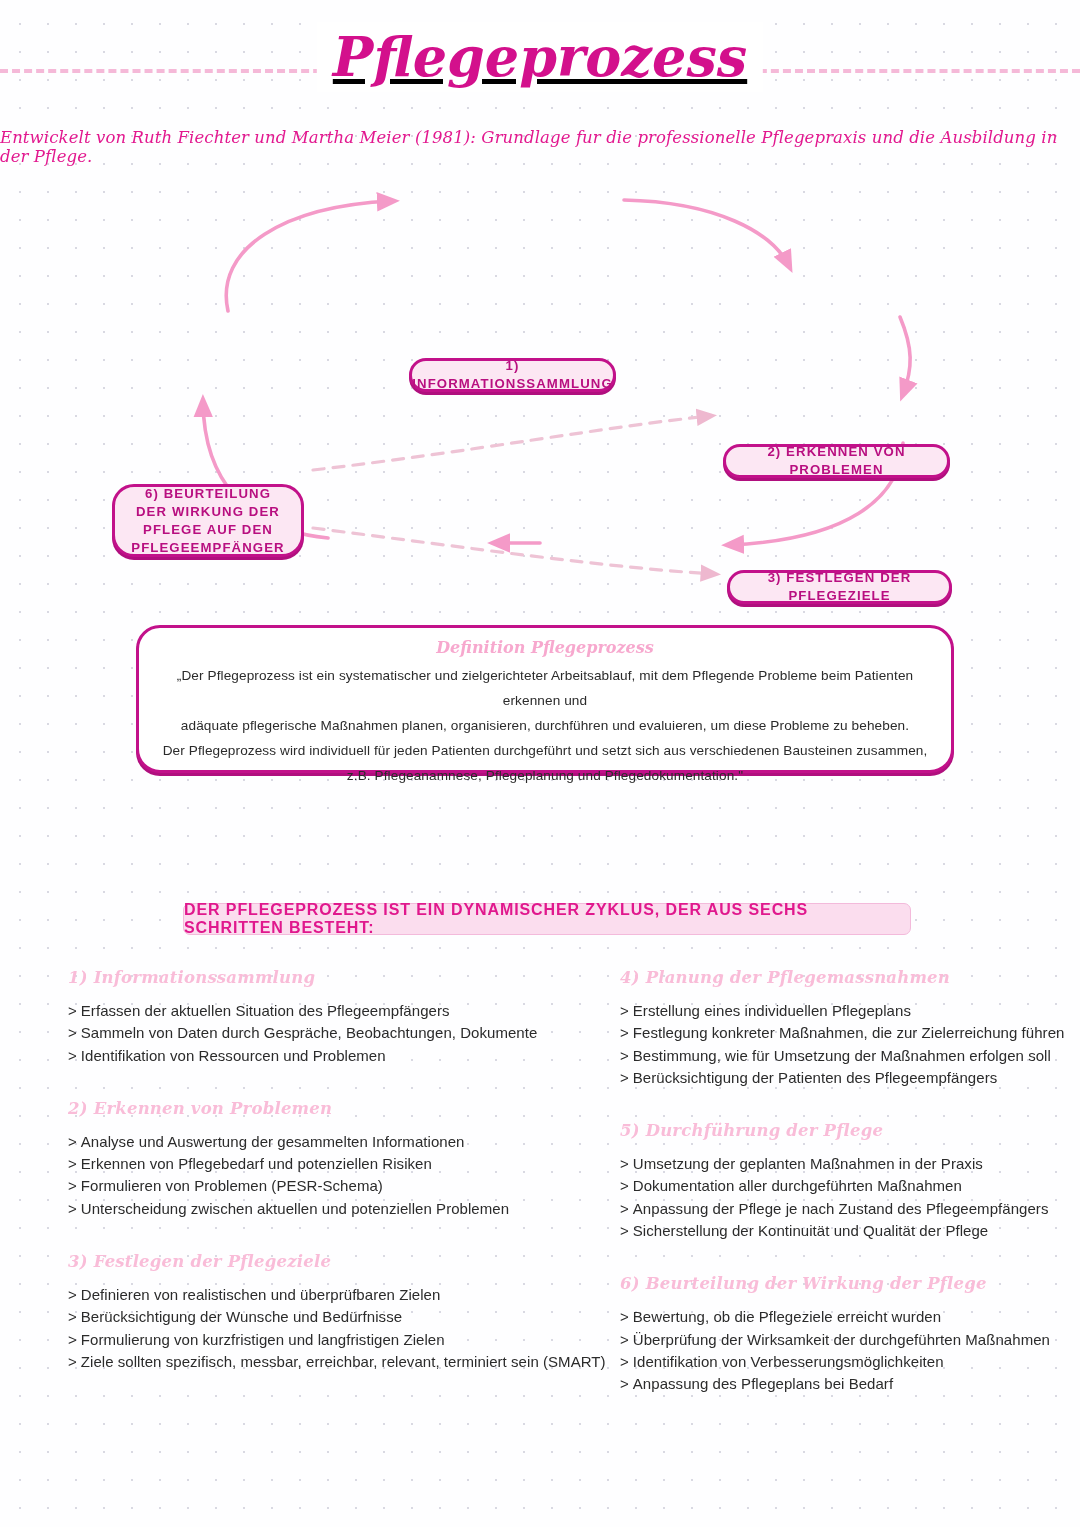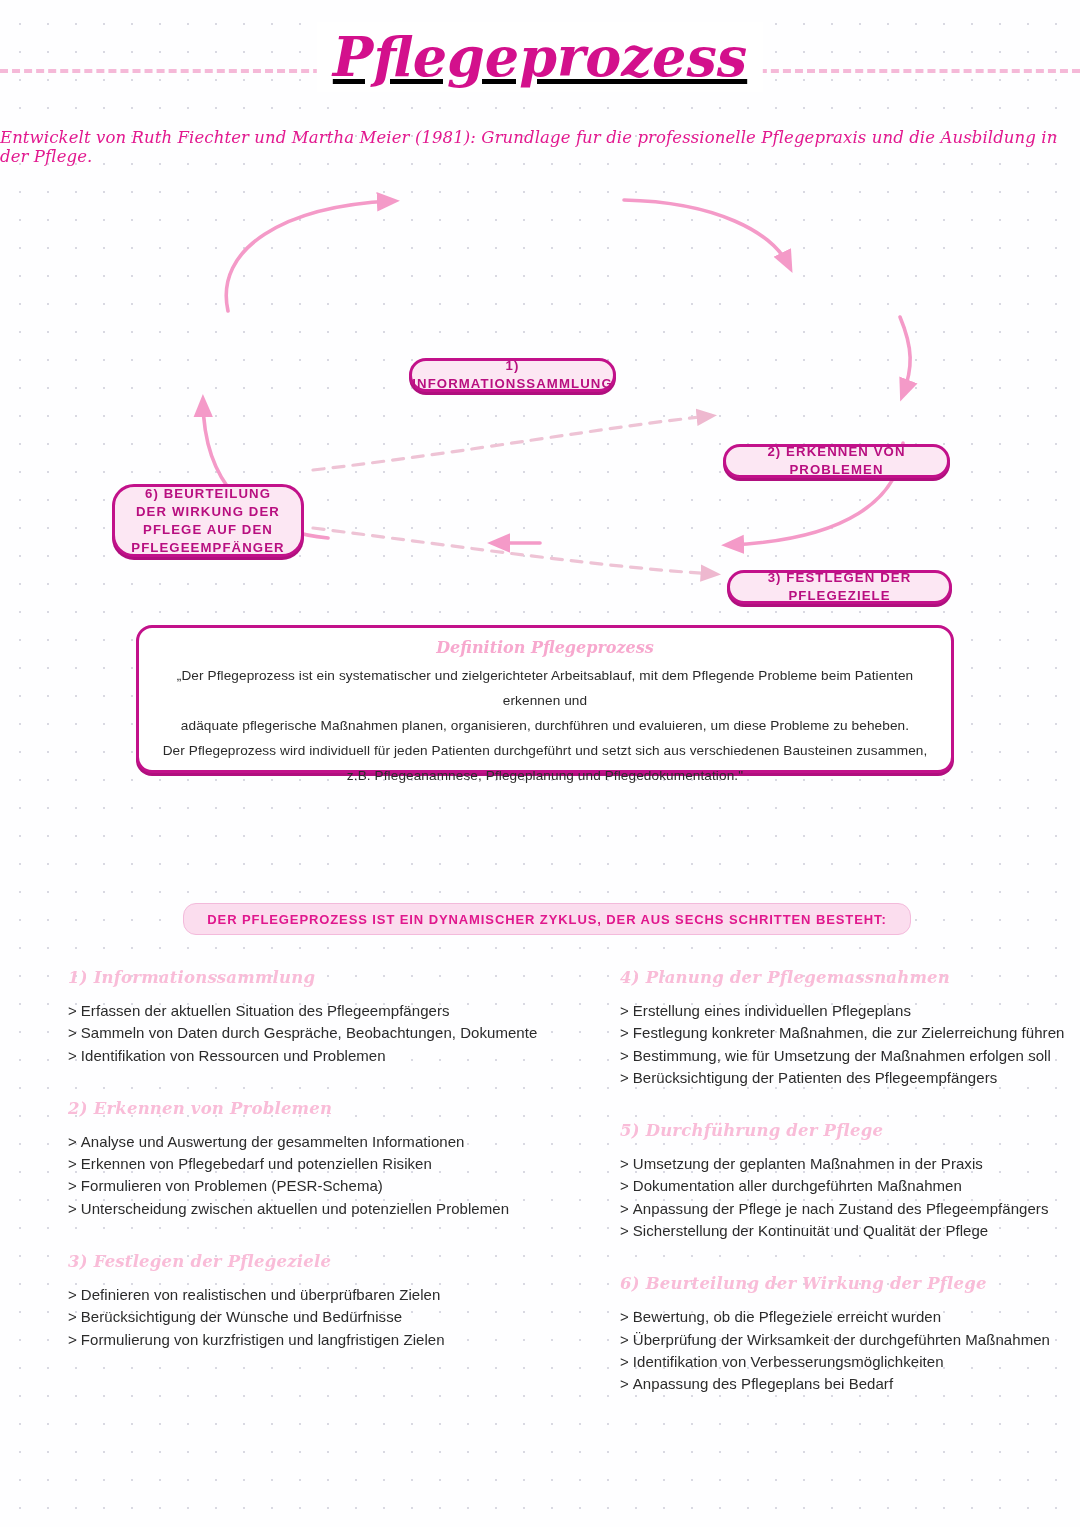--- a/index.html
+++ b/index.html
@@ -66,21 +66,21 @@
   #node3{left:727px;top:400px;width:225px;height:34px;}
   #node4{left:546px;top:518px;width:163px;height:50px;}
   #node5{left:333px;top:518px;width:150px;height:50px;}
   #node6{left:112px;top:314px;width:192px;height:73px;}
 
   
   .defbox{
     position:absolute;left:136px;top:625px;width:818px;height:148px;
     background:#ffffff;
     border:3.5px solid #c2118a;
-    border-radius:16px;
+    border-radius:24px;
     box-shadow:0 3px 0 0 #b00f7e;
     box-sizing:border-box;
     padding:10px 22px 7px 22px;
   }
   .def-title{
     text-align:center;
     font-family:"DejaVu Serif", serif;
     font-style:italic;font-weight:bold;
     font-size:16px;color:#f7a8ce;
     margin-bottom:6px;
@@ -91,24 +91,24 @@
     font-size:13.6px;color:#2b2b2b;
     line-height:25px;
     letter-spacing:0.1px;
   }
 
   
   .banner{
     position:absolute;left:183px;top:903px;width:728px;height:32px;
     background:#fbddee;
     border:1.5px solid #f3badb;
-    border-radius:13px;
+    border-radius:7px;
     display:flex;align-items:center;justify-content:center;
     font-family:"Liberation Sans", sans-serif;
-    font-weight:bold;font-size:13px;
+    font-weight:bold;font-size:16px;
     letter-spacing:0.9px;
     color:#e0188d;
     box-sizing:border-box;
   }
 
   
   .cols{position:absolute;left:0;top:968px;width:1080px;}
   .col{position:absolute;top:0;}
   .col-left{left:68px;width:560px;}
   .col-right{left:620px;width:440px;}
@@ -207,20 +207,21 @@
       <div class="bullet"><span class="gt">&gt;</span><span>Erkennen von Pflegebedarf und potenziellen Risiken</span></div>
       <div class="bullet"><span class="gt">&gt;</span><span>Formulieren von Problemen (PESR-Schema)</span></div>
       <div class="bullet"><span class="gt">&gt;</span><span>Unterscheidung zwischen aktuellen und potenziellen Problemen</span></div>
     </div>
 
     <div class="sec">
       <div class="sec-h">3) Festlegen der Pflegeziele</div>
       <div class="bullet"><span class="gt">&gt;</span><span>Definieren von realistischen  und überprüfbaren Zielen</span></div>
       <div class="bullet"><span class="gt">&gt;</span><span>Berücksichtigung der Wunsche und Bedürfnisse</span></div>
       <div class="bullet"><span class="gt">&gt;</span><span>Formulierung von kurzfristigen und langfristigen Zielen</span></div>
+      <div class="bullet"><span class="gt">&gt;</span><span>Ziele sollten spezifisch, messbar, erreichbar, relevant, terminiert sein (SMART)</span></div>
     </div>
   </div>
 
   <div class="col col-right">
     <div class="sec">
       <div class="sec-h">4) Planung der Pflegemassnahmen</div>
       <div class="bullet"><span class="gt">&gt;</span><span>Erstellung eines individuellen Pflegeplans</span></div>
       <div class="bullet"><span class="gt">&gt;</span><span>Festlegung konkreter Maßnahmen, die zur Zielerreichung führen</span></div>
       <div class="bullet"><span class="gt">&gt;</span><span>Bestimmung, wie für Umsetzung der Maßnahmen erfolgen soll</span></div>
       <div class="bullet"><span class="gt">&gt;</span><span>Berücksichtigung der Patienten des Pflegeempfängers</span></div>

